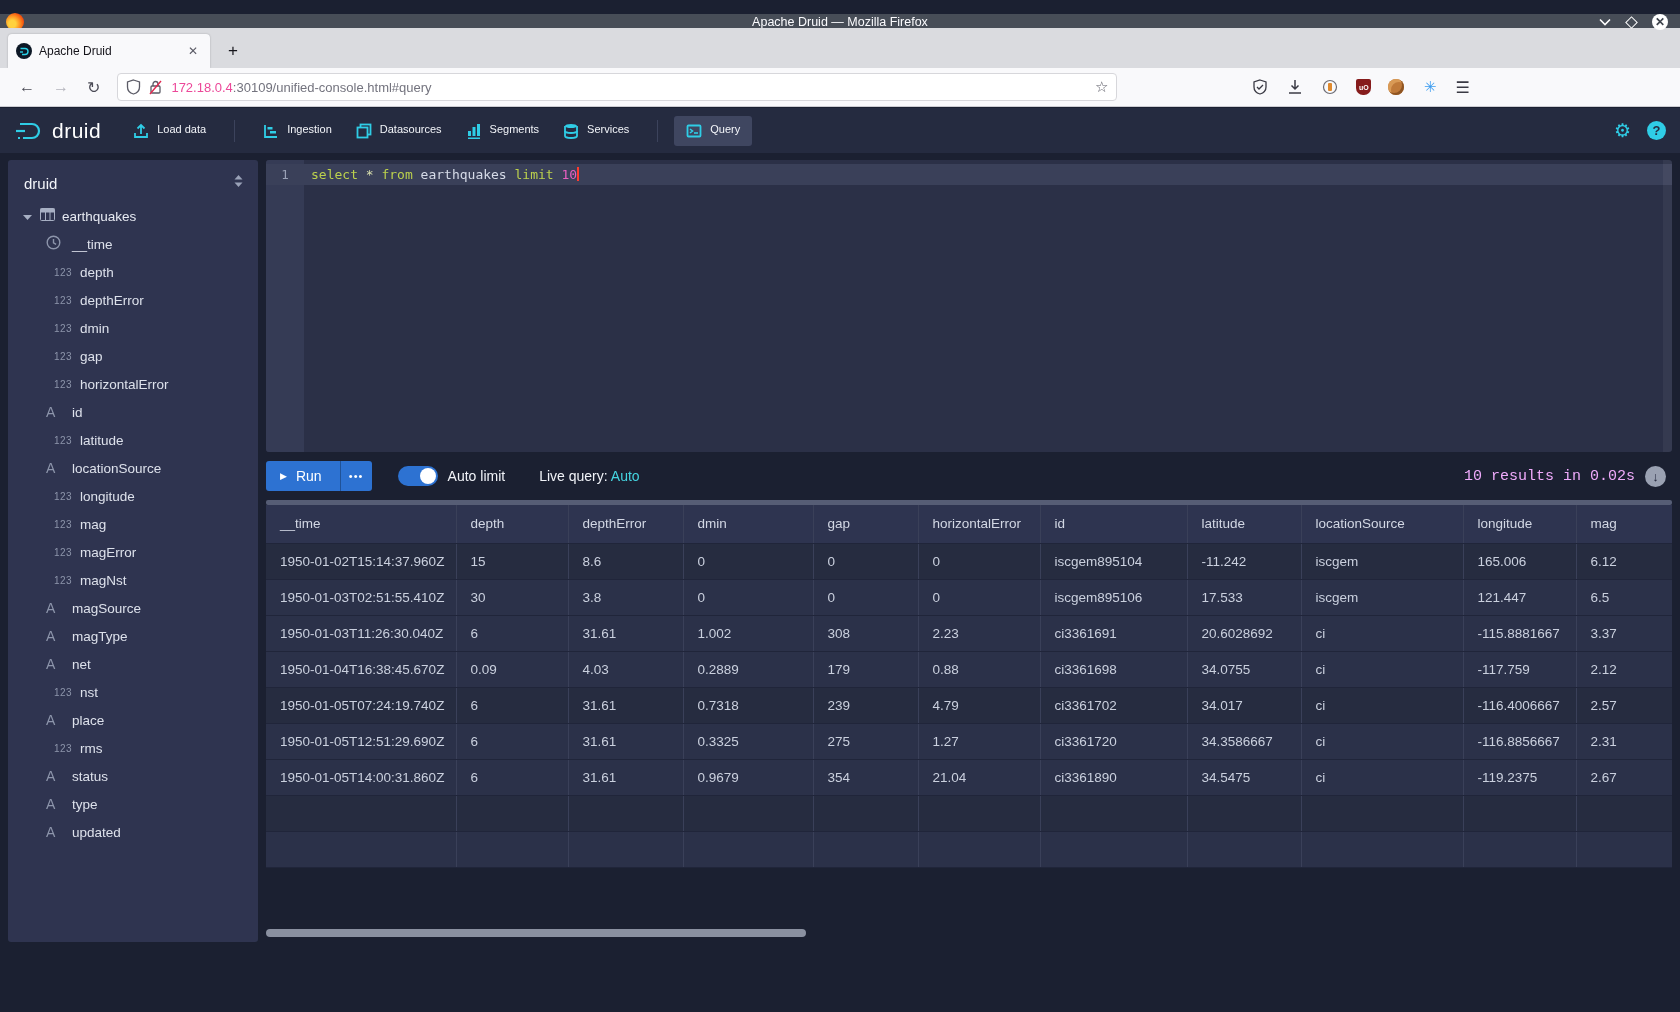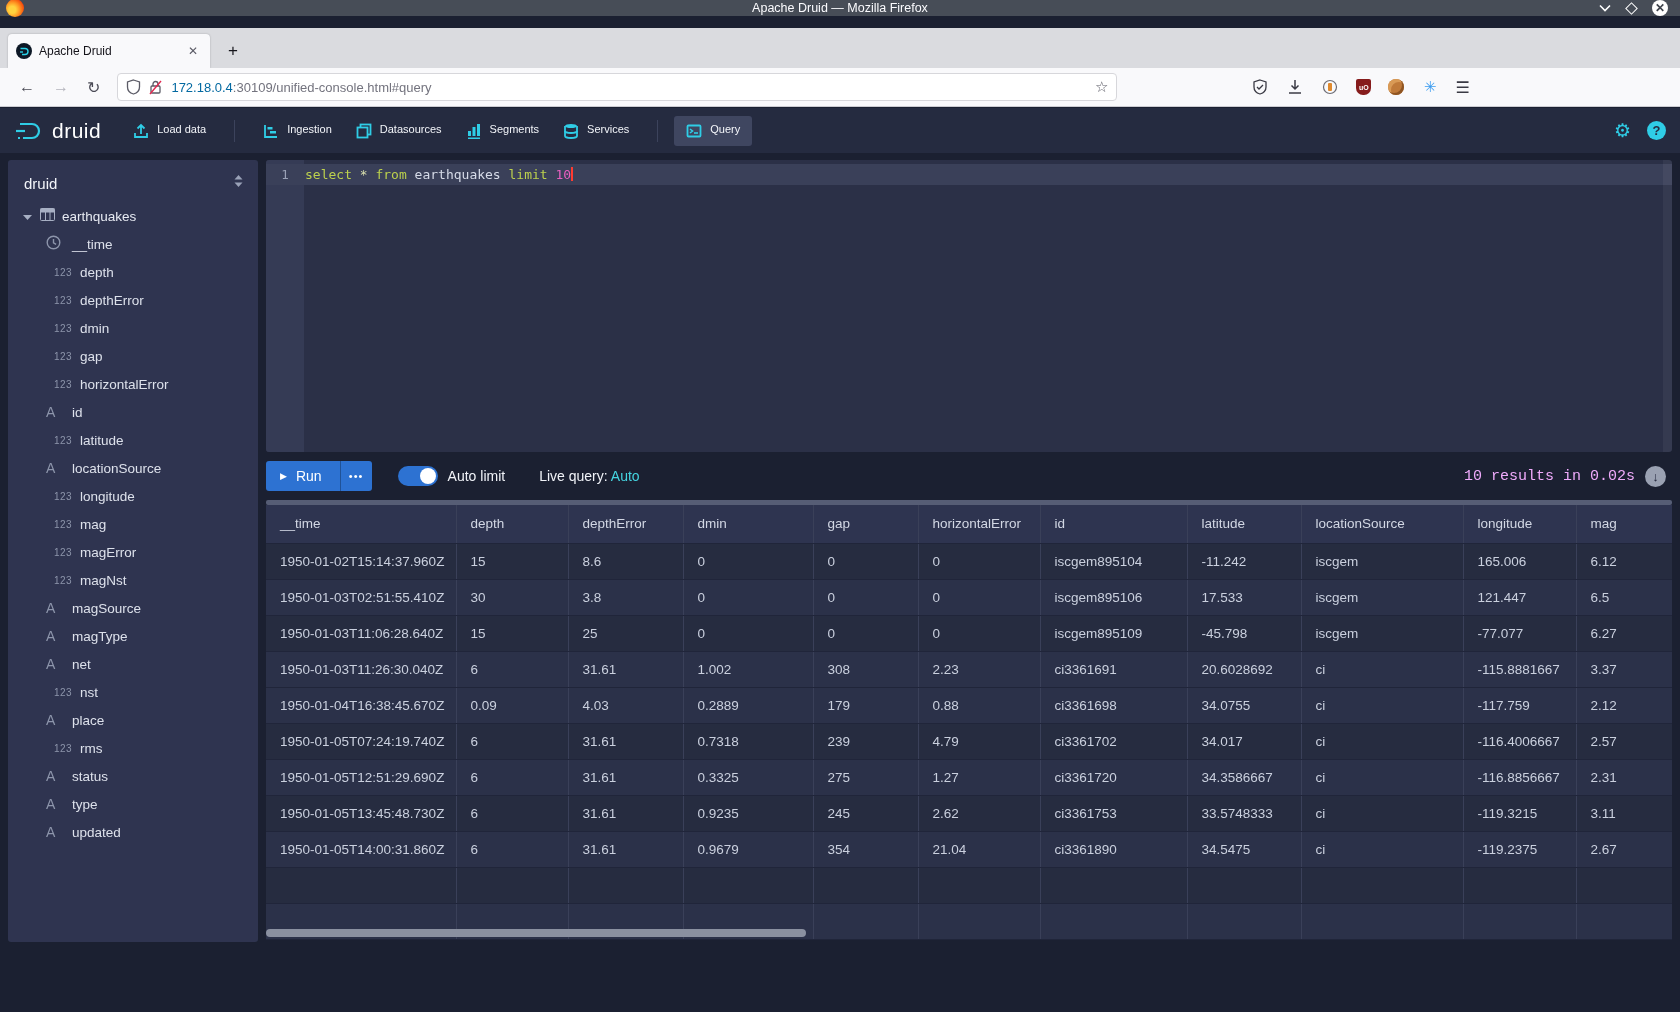--- a/index.html
+++ b/index.html
@@ -1,20 +1,20 @@
 <!DOCTYPE html>
 <html><head>
 <meta charset="utf-8">
 <style>
   * { margin:0; padding:0; box-sizing:border-box; }
   html,body { width:1680px; height:1012px; overflow:hidden; background:#1b2031;
               font-family:"Liberation Sans", sans-serif; }
 
   
-  .titlebar { position:absolute; top:0; left:0; width:1680px; height:16px;
+  .titlebar { position:absolute; top:14px; left:0; width:1680px; height:16px;
               background:#474d57; display:flex; align-items:center; }
   .ff-logo { width:18px; height:18px; border-radius:50%; margin-left:6px;
              background:radial-gradient(circle at 35% 60%, #ffd23e 0 22%, #ff9a24 45%, #f4490b 75%, #d6186e 100%); }
   .win-title { position:absolute; left:0; right:0; text-align:center; color:#fbfbfe; font-size:12.5px; }
   .win-controls { margin-left:auto; display:flex; align-items:center; gap:16px; padding-right:12px; z-index:2; }
   .win-controls .wc { color:#fff; font-size:12px; line-height:1; cursor:default; }
   .wc-close { width:16px; height:16px; background:#fff; border-radius:50%; color:#3e434c !important;
               display:flex; align-items:center; justify-content:center; font-size:10px; font-weight:bold; }
   .wc-max { width:9px; height:9px; border:1.5px solid #fff; transform:rotate(45deg); }
 
@@ -28,21 +28,21 @@
   .newtab { width:26px; height:26px; margin:0 0 4px 10px; display:flex; align-items:center; justify-content:center;
             color:#15141a; font-size:17px; border-radius:3px; }
 
   .toolbar { position:absolute; top:68px; left:0; width:1680px; height:39px; background:#f9f9fb;
              border-bottom:1px solid #ccccd2; display:flex; align-items:center; padding:0 10px; }
   .navbtn { font-size:16px; color:#4a4a55; padding:2px 9px; }
   .navbtn.disabled { color:#b4b4bc; }
   .urlbar { flex:1; max-width:1000px; height:28px; margin-left:8px; background:#ffffff;
             border:1px solid #d7d7db; border-radius:4px; display:flex; align-items:center; padding:0 8px; }
   .url-text { flex:1; font-size:13px; margin-left:8px; white-space:nowrap; overflow:hidden; }
-  .url-host { color:#0369a1; }
+  .url-host { color:#ec4899; }
   .url-rest { color:#73737e; }
   .url-star { color:#5b5b66; font-size:15px; }
   .tb-spacer { width:120px; }
   .tb-icons { display:flex; align-items:center; gap:17px; margin-left:14px; }
   .ext { width:18px; height:18px; display:flex; align-items:center; justify-content:center; font-size:13px; color:#4a4a55; }
   .ext-ubo { width:15px; height:16px; background:#861c1c; border-radius:2px 2px 7px 7px; color:#fff;
              font-size:7px; font-weight:bold; display:flex; align-items:center; justify-content:center; }
   .ext-cookie { width:16px; height:16px; border-radius:50%; background:#c07a3a;
                 box-shadow:inset -2px -2px 0 #8f5522, inset 3px 3px 0 #d99a56; }
   .ext-pin { font-size:15px; color:#3b9cf0; }
@@ -80,21 +80,21 @@
 
   .main { position:absolute; left:266px; top:7px; width:1406px; height:782px; }
 
   
   .editor { position:relative; width:100%; height:292px; background:#2b3047; border-radius:3px; overflow:hidden; }
   .editor::after { content:""; position:absolute; right:0; top:0; width:9px; height:100%; background:rgba(255,255,255,.05); }
   .gutter { position:absolute; left:0; top:0; width:38px; height:100%; background:#353b55; }
   .ed-line { position:absolute; left:0; top:4px; width:100%; height:21px; background:#3a4059; }
   .ln { position:absolute; left:0; width:38px; text-align:center; color:#9aa1b6;
         font:12.5px "DejaVu Sans Mono", monospace; line-height:21px; }
-  .code { position:absolute; left:39px; white-space:pre; font:13px "DejaVu Sans Mono", monospace; line-height:21px;text-align:center; }
+  .code { position:absolute; left:45px; white-space:pre; font:13px "DejaVu Sans Mono", monospace; line-height:21px;text-align:center; }
   .tok-keyword { color:#bcd14d; }
   .tok-operator { color:#d9dfae; }
   .tok-identifier { color:#d6dbe8; }
   .tok-number { color:#e85fc0; }
   .caret { display:inline-block; width:2px; height:14px; background:#ff3b30; vertical-align:-2px; }
 
   
   .runbar { position:relative; width:100%; height:48px; display:flex; align-items:center; }
   .runbtn { display:flex; height:30px; border-radius:3px; overflow:hidden; }
   .run-main { background:#2d72d2; color:#fff; font-size:14px; display:flex; align-items:center;
@@ -477,33 +477,20 @@
               <td>3.8</td>
               <td>0</td>
               <td>0</td>
               <td>0</td>
               <td>iscgem895106</td>
               <td>17.533</td>
               <td>iscgem</td>
               <td>121.447</td>
               <td>6.5</td>
             </tr>
-            <tr class="odd">
-              <td>1950-01-03T11:06:28.640Z</td>
-              <td>15</td>
-              <td>25</td>
-              <td>0</td>
-              <td>0</td>
-              <td>0</td>
-              <td>iscgem895109</td>
-              <td>-45.798</td>
-              <td>iscgem</td>
-              <td>-77.077</td>
-              <td>6.27</td>
-            </tr>
             <tr class="even">
               <td>1950-01-03T11:26:30.040Z</td>
               <td>6</td>
               <td>31.61</td>
               <td>1.002</td>
               <td>308</td>
               <td>2.23</td>
               <td>ci3361691</td>
               <td>20.6028692</td>
               <td>ci</td>
@@ -542,33 +529,20 @@
               <td>31.61</td>
               <td>0.3325</td>
               <td>275</td>
               <td>1.27</td>
               <td>ci3361720</td>
               <td>34.3586667</td>
               <td>ci</td>
               <td>-116.8856667</td>
               <td>2.31</td>
             </tr>
-            <tr class="odd">
-              <td>1950-01-05T13:45:48.730Z</td>
-              <td>6</td>
-              <td>31.61</td>
-              <td>0.9235</td>
-              <td>245</td>
-              <td>2.62</td>
-              <td>ci3361753</td>
-              <td>33.5748333</td>
-              <td>ci</td>
-              <td>-119.3215</td>
-              <td>3.11</td>
-            </tr>
             <tr class="even">
               <td>1950-01-05T14:00:31.860Z</td>
               <td>6</td>
               <td>31.61</td>
               <td>0.9679</td>
               <td>354</td>
               <td>21.04</td>
               <td>ci3361890</td>
               <td>34.5475</td>
               <td>ci</td>

